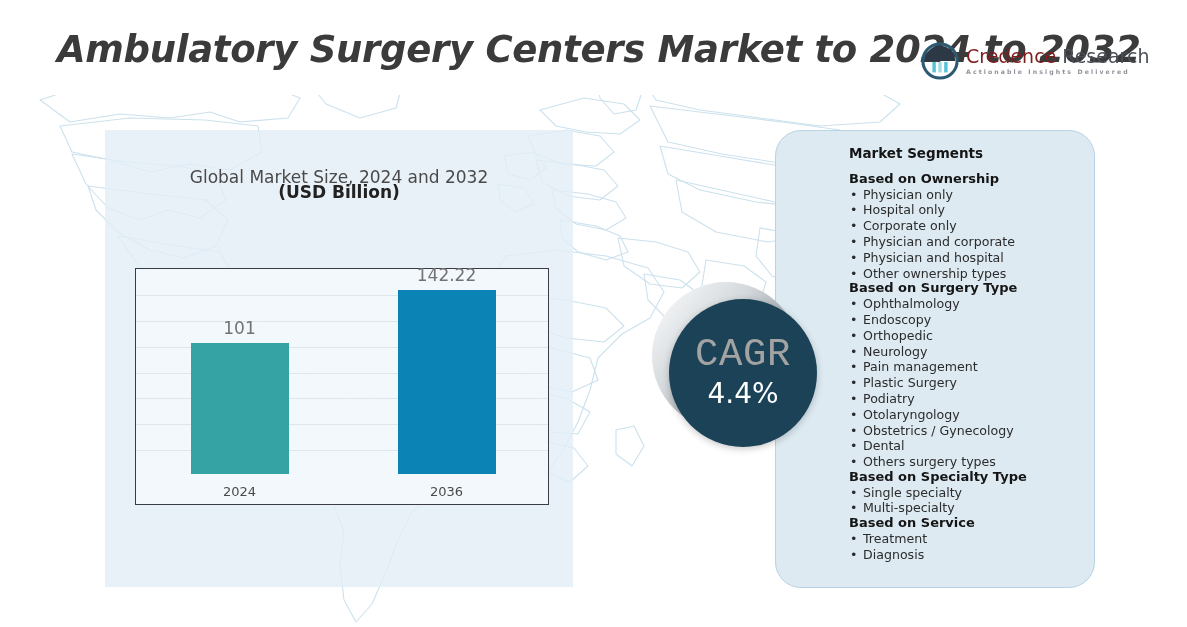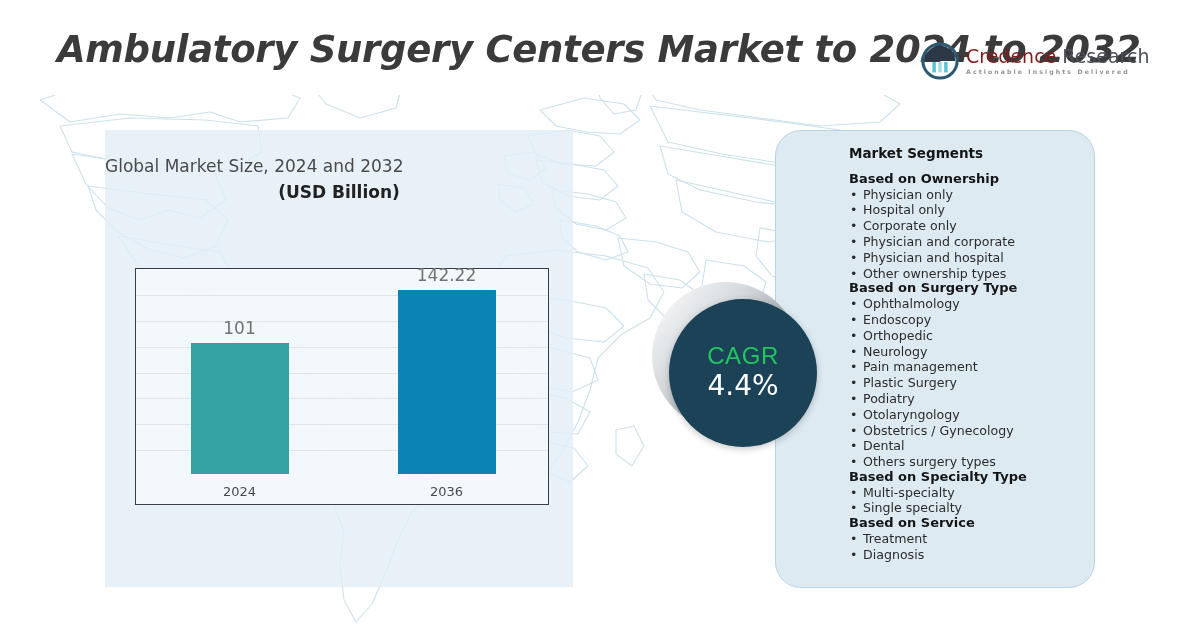--- a/index.html
+++ b/index.html
@@ -76,22 +76,23 @@
   
   #chart-panel {
     position: absolute;
     left: 105px; top: 130px;
     width: 468px; height: 457px;
     background: rgba(226, 238, 246, 0.80);
     z-index: 2;
   }
   #chart-heading {
     position: absolute;
-    left: 0; top: 26px;
+    left: 0; top: 37px;
     width: 468px;
+    text-align: center;
     font-size: 17px;
     color: #4a4a4a;
     font-family: "DejaVu Sans", sans-serif;
   }
   #chart-subheading {
     position: absolute;
     left: 0; top: 52px;
     width: 468px;
     text-align: center;
     font-size: 17px;
@@ -158,25 +159,25 @@
     width: 148px; height: 148px;
     border-radius: 50%;
     background: #1b4257;
     display: flex;
     flex-direction: column;
     align-items: center;
     justify-content: center;
     box-shadow: 0 2px 7px rgba(0,0,0,0.22);
   }
   #cagr-label {
-    font-size: 24px;
-    color: #22c55e;
+    font-size: 39px;
+    color: #a3a3a3;
     letter-spacing: 0.6px;
     line-height: 1.05;
-    font-family: Liberation Sans, sans-serif;
+    font-family: Liberation Mono, monospace;
   }
   #cagr-value {
     font-size: 28px;
     color: #ffffff;
     line-height: 1.25;
     font-family: "DejaVu Sans", sans-serif;
   }
 
   
   #segments-panel {
@@ -348,19 +349,19 @@
       <div class="segment-item">Orthopedic</div>
       <div class="segment-item">Neurology</div>
       <div class="segment-item">Pain management</div>
       <div class="segment-item">Plastic Surgery</div>
       <div class="segment-item">Podiatry</div>
       <div class="segment-item">Otolaryngology</div>
       <div class="segment-item">Obstetrics / Gynecology</div>
       <div class="segment-item">Dental</div>
       <div class="segment-item">Others surgery types</div>
       <div class="segment-group-title">Based on Specialty Type</div>
+      <div class="segment-item">Single specialty</div>
       <div class="segment-item">Multi-specialty</div>
-      <div class="segment-item">Single specialty</div>
       <div class="segment-group-title">Based on Service</div>
       <div class="segment-item">Treatment</div>
       <div class="segment-item">Diagnosis</div>
     </div>
 </div>
 
 </body></html>

